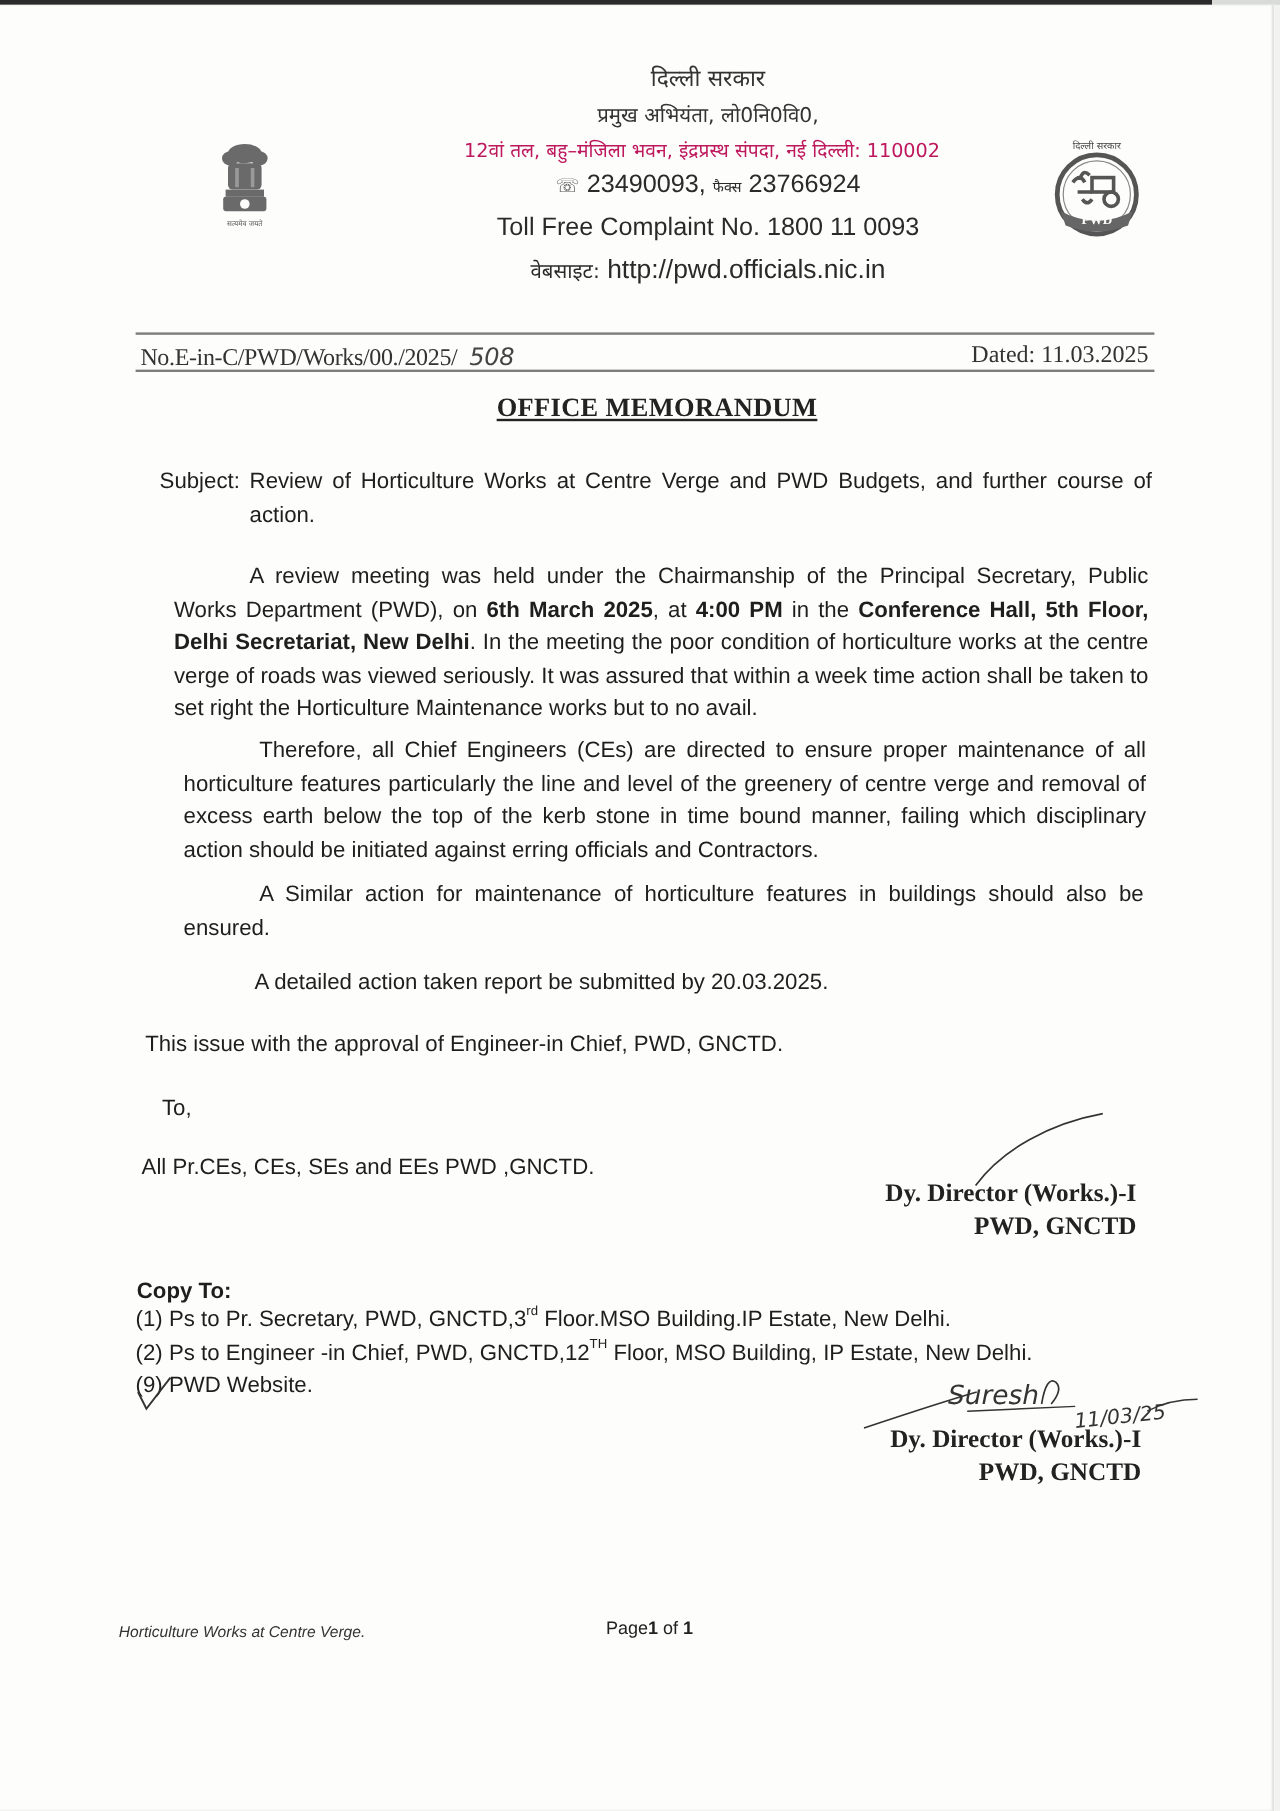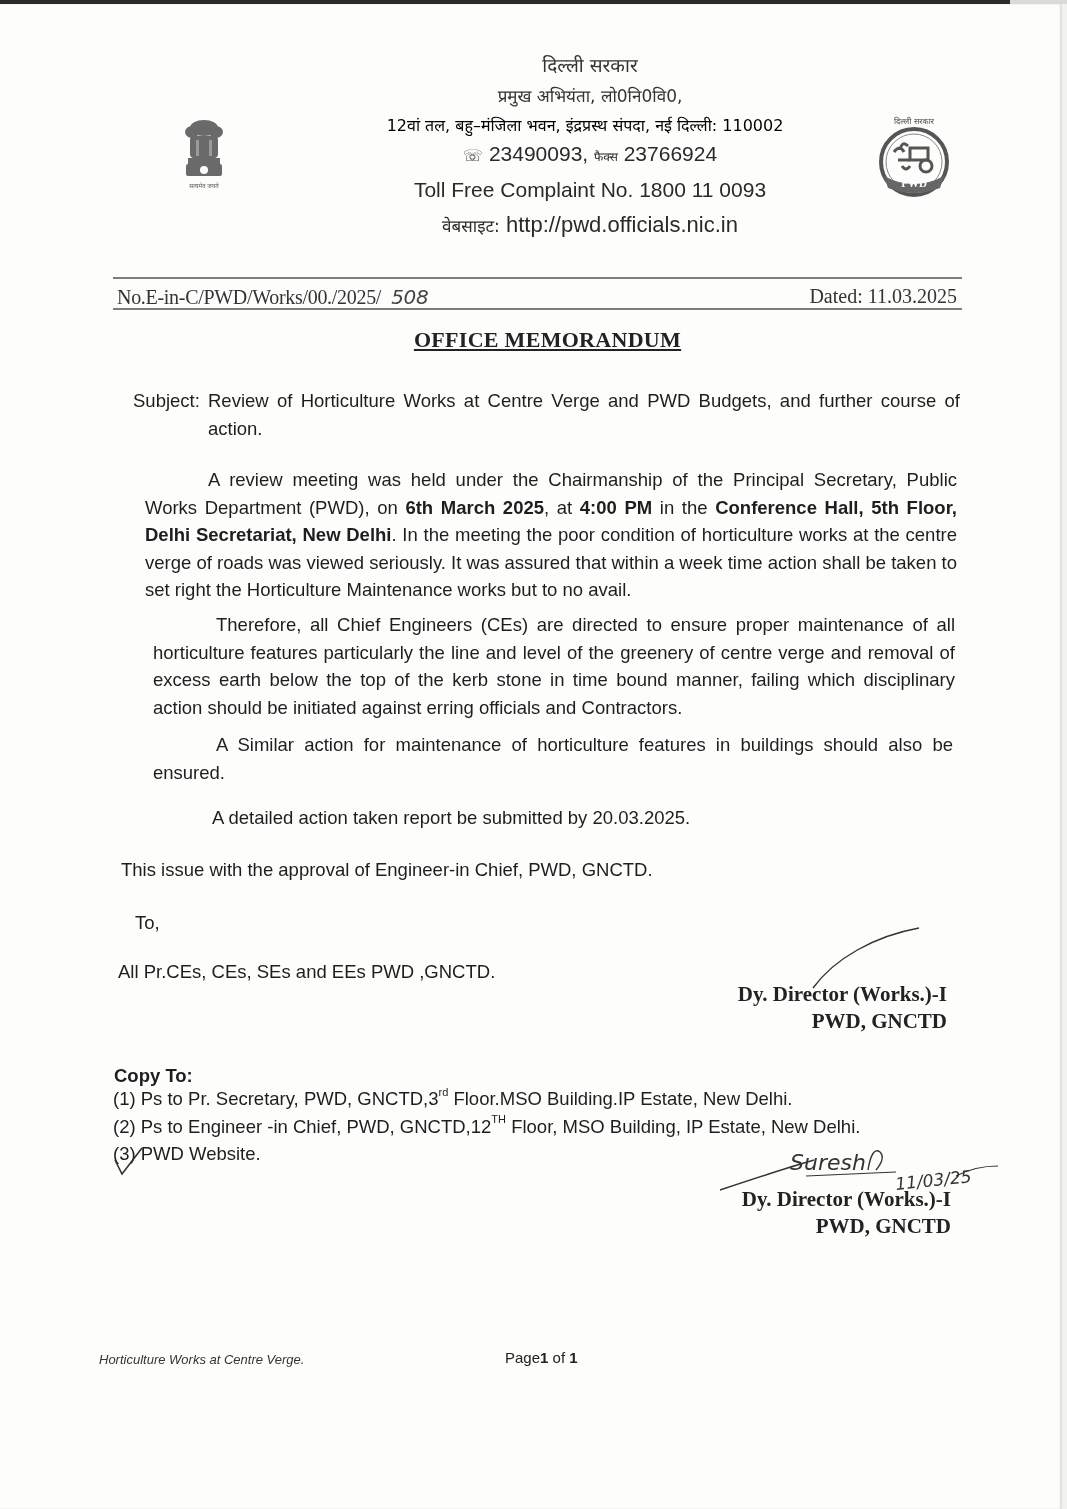--- a/index.html
+++ b/index.html
@@ -14,21 +14,21 @@
       background: #fdfdfc;
       box-shadow: inset -2px 0 2px rgba(0,0,0,0.12);
     }
     .topstrip { position: absolute; left: 0; top: 0; width: 1067px; height: 4px; background: #d9dbd6; }
     .topstrip .dark { position: absolute; left: 0; top: 0; width: 1010px; height: 4px; background: #2a2b2a; }
 
     
     .hdr-line { position: absolute; left: 300px; width: 580px; text-align: center; white-space: nowrap; }
     .hindi1 { top: 48px; font-size: 19px; font-family: "DejaVu Sans", sans-serif; color: #333; }
     .hindi2 { top: 80px; font-size: 17px; font-family: "DejaVu Sans", sans-serif; color: #333; }
-    .hindi3 { top: 110px; font-size: 16px; font-family: "DejaVu Sans", sans-serif; color: #000000; left: 320px; width: 530px; }
+    .hindi3 { top: 110px; font-size: 16px; font-family: "DejaVu Sans", sans-serif; color: #be185d; left: 320px; width: 530px; }
     .phone  { top: 138px; font-size: 21px; color: #2a2a2a; }
     .toll   { top: 174px; font-size: 21px; color: #2a2a2a; }
     .web    { top: 208px; font-size: 22px; color: #2a2a2a; }
     .mail   { top: 243px; font-size: 22px; color: #2a2a2a; }
     .mail .addr { text-decoration: underline; }
     .phone .ph-icon { font-size: 16px; color: #555; margin-right: 6px; }
 
     .emblem { position: absolute; left: 176px; top: 112px; width: 56px; height: 80px; }
     .pwdlogo { position: absolute; left: 872px; top: 110px; width: 84px; height: 84px; }
 
@@ -160,21 +160,21 @@
   </svg>
   <div class="sig-block sig1">
     <div>Dy. Director (Works.)-I</div>
     <div>PWD, GNCTD</div>
   </div>
 
   <div class="copy-lbl body-text">Copy To:</div>
   <div class="copy-list body-text">
     <div><span>(1) Ps to Pr. Secretary, PWD, GNCTD,3</span><sup>rd</sup><span> Floor.MSO Building.IP Estate, New Delhi.</span></div>
     <div><span>(2) Ps to Engineer -in Chief, PWD, GNCTD,12</span><sup>TH</sup><span> Floor, MSO Building, IP Estate, New Delhi.</span></div>
-    <div><span>(3) PWD Website.</span></div>
+    <div><span>(9) PWD Website.</span></div>
   </div>
   <svg class="ink" style="left:112px;top:1138px;" width="40" height="36">
     <path d="M3 18 L10 32 L30 6" stroke="#333" stroke-width="1.6" fill="none"></path>
   </svg>
 
   <svg class="ink" style="left:716px;top:1136px;" width="290" height="60">
     <path d="M4 50 C 40 38, 70 28, 98 20" stroke="#333" stroke-width="1.4" fill="none"></path>
     <text x="74" y="30" font-family="DejaVu Sans, sans-serif" font-style="italic" font-size="22" fill="#333">Suresh</text>
     <path d="M152 30 q4 -24 12 -18 q6 6 -4 18" stroke="#333" stroke-width="1.4" fill="none"></path>
     <path d="M90 36 L180 32" stroke="#333" stroke-width="1.2" fill="none"></path>

